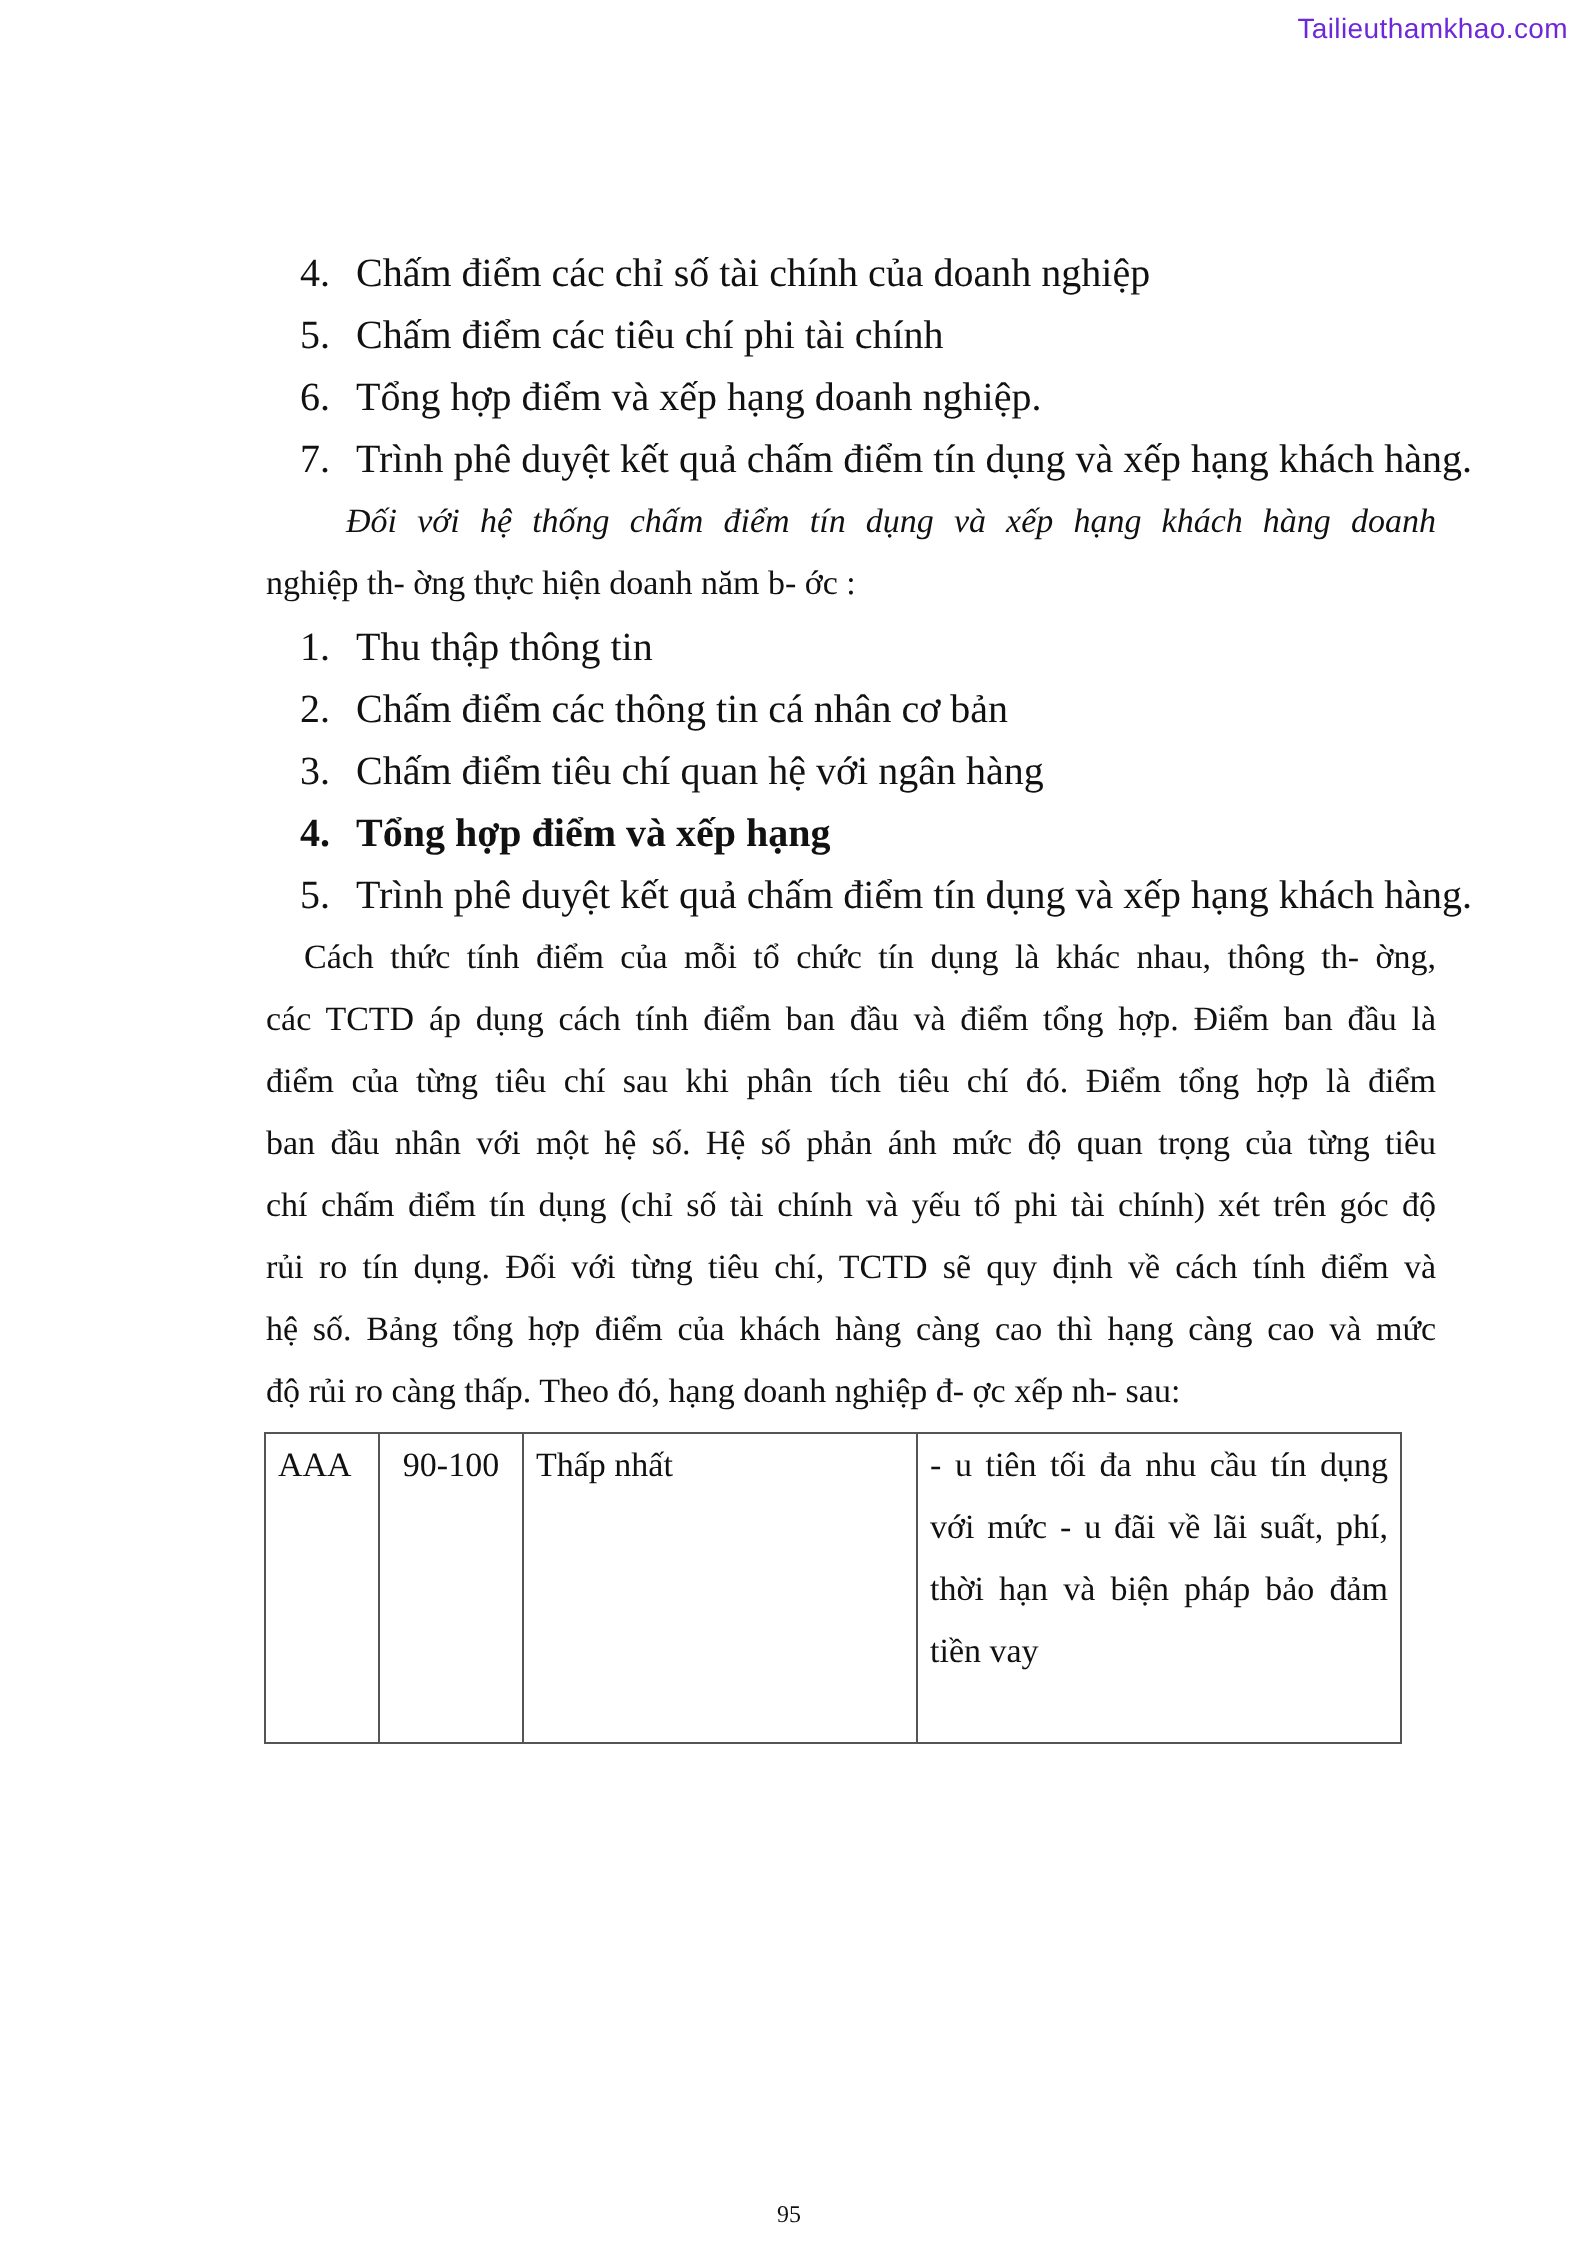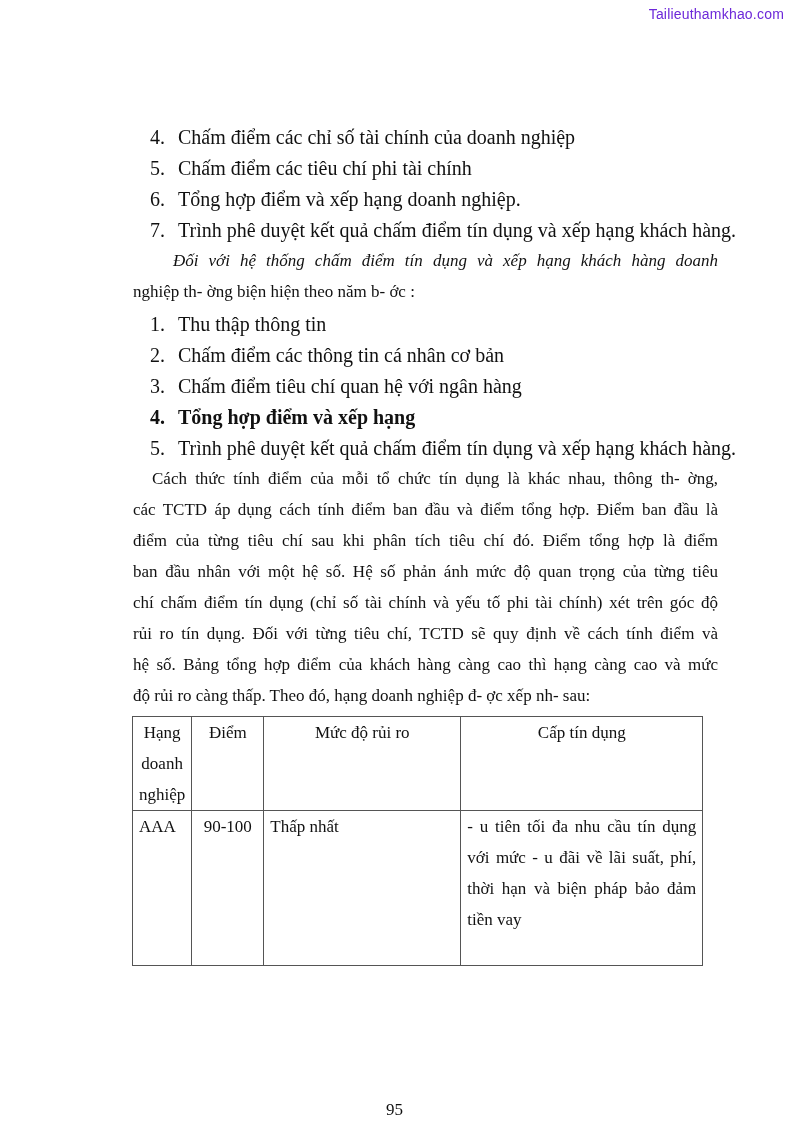--- a/index.html
+++ b/index.html
@@ -11,38 +11,38 @@
   .list-item .num { display:inline-block; width:28px; }
   .justify { position:absolute; left:133px; width:585px; font-size:17px; line-height:20px;
              text-align:justify; text-align-last:justify; white-space:nowrap; }
   .justify.last { text-align-last:left; }
   table.rating { position:absolute; left:132px; top:716px; border-collapse:collapse;
                  font-size:17px; }
   table.rating td { border:1.5px solid #555; vertical-align:top; padding:0 6px; line-height:31px; }
   .c1 { width:44px; } .c2 { width:59px; } .c3 { width:184px; } .c4 { width:229px; }
   .center { text-align:center; }
   .j { text-align:justify; }
-  .page-num { position:absolute; top:1100px; left:0; width:789px; text-align:center; font-size:17px; }
+  .page-num { position:absolute; top:1100px; left:0; width:789px; text-align:center; font-size:12px; }
 </style>
 </head>
 <body>
 
 <div class="watermark">Tailieuthamkhao.com</div>
 
 <div class="line list-item" style="left:150px;top:127px;">
   <span class="num">4.</span><span>Chấm điểm các chỉ số tài chính của doanh nghiệp</span></div>
 <div class="line list-item" style="left:150px;top:158px;">
   <span class="num">5.</span><span>Chấm điểm các tiêu chí phi tài chính</span></div>
 <div class="line list-item" style="left:150px;top:189px;">
   <span class="num">6.</span><span>Tổng hợp điểm và xếp hạng doanh nghiệp.</span></div>
 <div class="line list-item" style="left:150px;top:220px;">
   <span class="num">7.</span><span>Trình phê duyệt kết quả chấm điểm tín dụng và xếp hạng khách hàng.</span></div>
 
 <div class="justify" style="left:173px;width:545px;top:251px;font-style:italic;">Đối với hệ thống chấm điểm tín dụng và xếp hạng khách hàng doanh</div>
-<div class="justify last" style="top:282px;">nghiệp th- ờng biện hiện theo năm b- ớc :</div>
+<div class="justify last" style="top:282px;">nghiệp th- ờng thực hiện doanh năm b- ớc :</div>
 
 <div class="line list-item" style="left:150px;top:314px;">
   <span class="num">1.</span><span>Thu thập thông tin</span></div>
 <div class="line list-item" style="left:150px;top:345px;">
   <span class="num">2.</span><span>Chấm điểm các thông tin cá nhân cơ bản</span></div>
 <div class="line list-item" style="left:150px;top:376px;">
   <span class="num">3.</span><span>Chấm điểm tiêu chí quan hệ với ngân hàng</span></div>
 <div class="line list-item" style="left:150px;top:407px;font-weight:bold;">
   <span class="num">4.</span><span>Tổng hợp điểm và xếp hạng</span></div>
 <div class="line list-item" style="left:150px;top:438px;">
@@ -52,30 +52,20 @@
 <div class="justify" style="top:500px;">các TCTD áp dụng cách tính điểm ban đầu và điểm tổng hợp. Điểm ban đầu là</div>
 <div class="justify" style="top:531px;">điểm của từng tiêu chí sau khi phân tích tiêu chí đó. Điểm tổng hợp là điểm</div>
 <div class="justify" style="top:562px;">ban đầu nhân với một hệ số. Hệ số phản ánh mức độ quan trọng của từng tiêu</div>
 <div class="justify" style="top:593px;">chí chấm điểm tín dụng (chỉ số tài chính và yếu tố phi tài chính) xét trên góc độ</div>
 <div class="justify" style="top:624px;">rủi ro tín dụng. Đối với từng tiêu chí, TCTD sẽ quy định về cách tính điểm và</div>
 <div class="justify" style="top:655px;">hệ số. Bảng tổng hợp điểm của khách hàng càng cao thì hạng càng cao và mức</div>
 <div class="justify last" style="top:686px;">độ rủi ro càng thấp. Theo đó, hạng doanh nghiệp đ- ợc xếp nh-  sau:</div>
 
 <table class="rating">
   <tbody>
-      <tr style="height:92px;">
-    <td class="c1 center">
-      <div>Hạng</div>
-      <div>doanh</div>
-      <div>nghiệp</div>
-    </td>
-    <td class="c2 center">Điểm</td>
-    <td class="c3 center">Mức độ rủi ro</td>
-    <td class="c4 center">Cấp tín dụng</td>
-  </tr>
   <tr style="height:155px;">
     <td class="c1">AAA</td>
     <td class="c2 center">90-100</td>
     <td class="c3">Thấp nhất</td>
     <td class="c4 j">- u tiên tối đa nhu cầu tín dụng với mức - u đãi về lãi suất, phí, thời hạn và biện pháp bảo đảm tiền vay</td>
   </tr>
 </tbody>
   </table>
 
 <div class="page-num">95</div>

